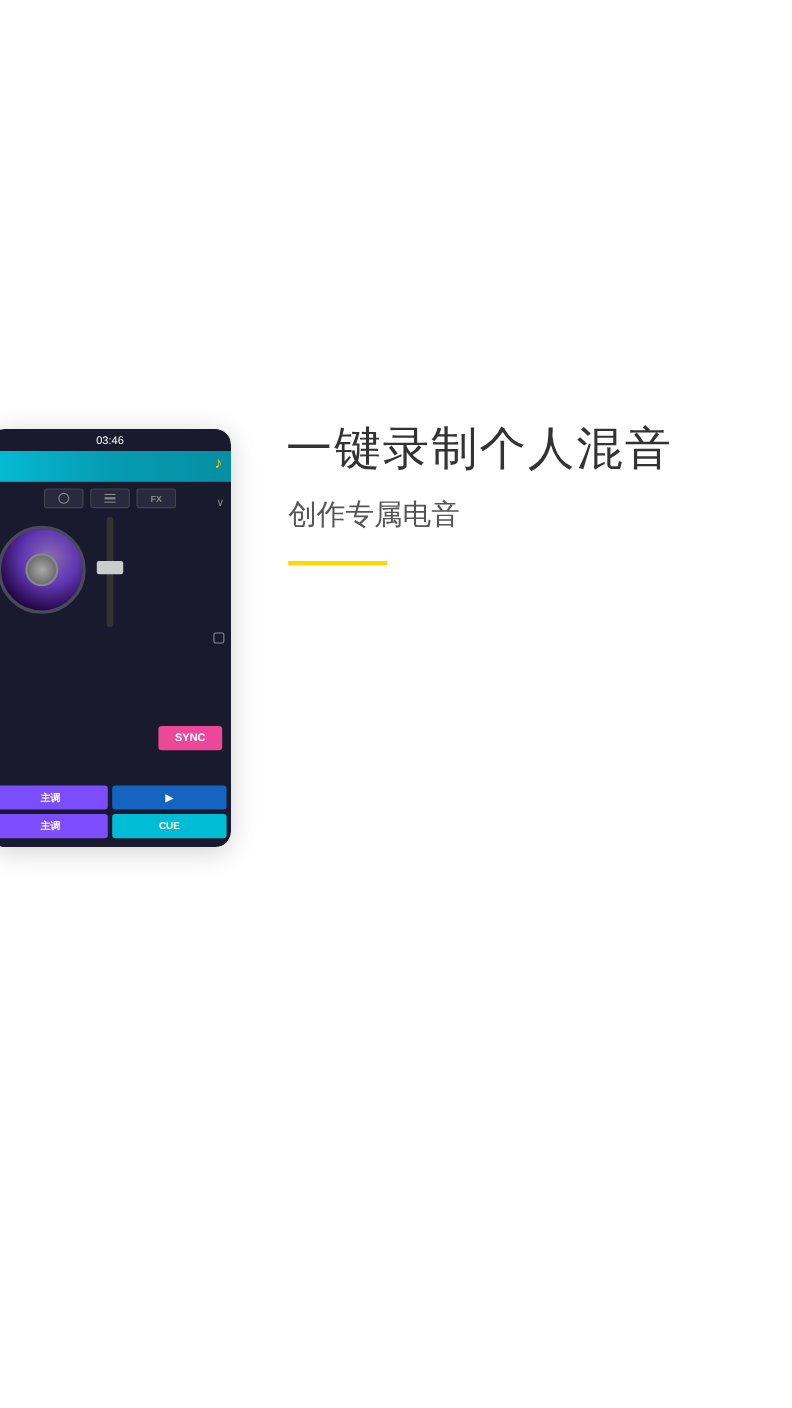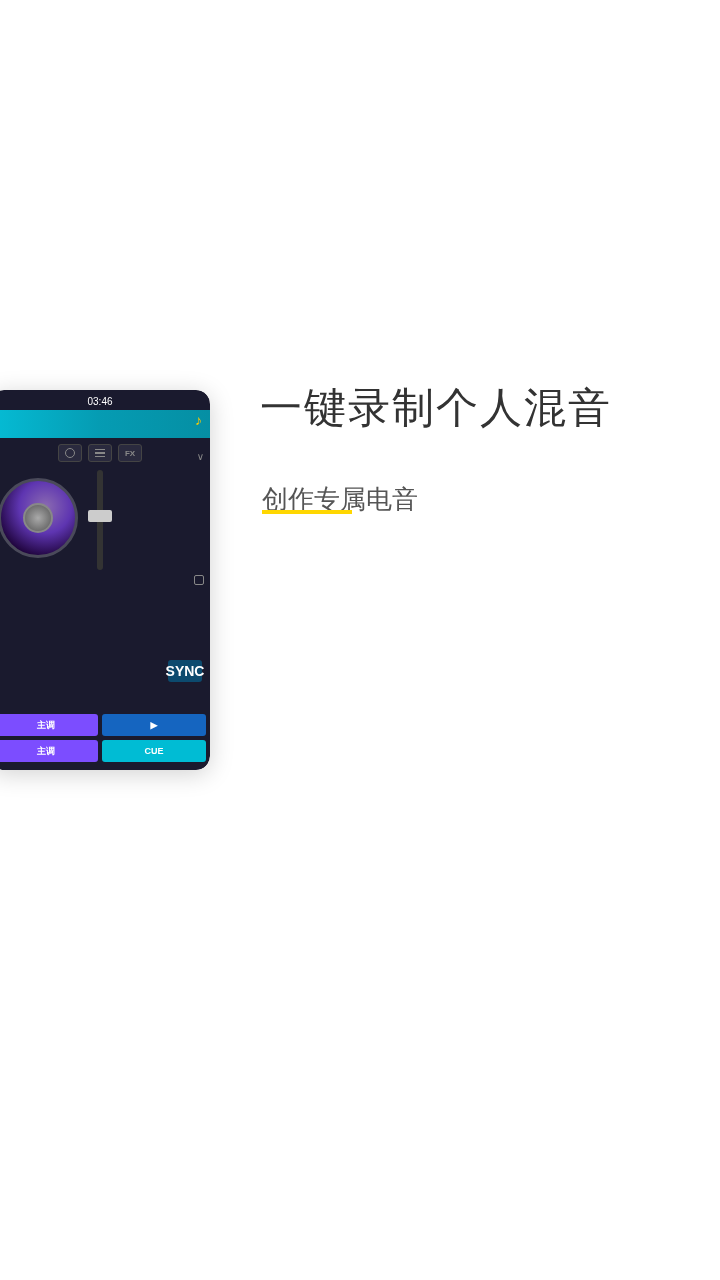--- a/index.html
+++ b/index.html
@@ -58,21 +58,20 @@
       z-index: 5;
       text-align: right;
     }
     .subtext {
       position: absolute;
       top: 450px;
       left: 262px;
       font-size: 26px;
       color: #555555;
       z-index: 5;
-      margin-top: 32px;
     }
     .yellow-line {
       position: absolute;
       top: 510px;
       left: 262px;
       width: 90px;
       height: 4px;
       background: #FFD700;
       z-index: 5;
     }
@@ -130,21 +129,21 @@
       position: absolute;
       top: 54px;
       left: 0;
       right: 0;
       display: flex;
       justify-content: center;
       gap: 6px;
       padding: 0 8px;
     }
     .ctrl-btn {
-      width: 24px;
+      width: 36px;
       height: 18px;
       border-radius: 3px;
       background: #2a2a3e;
       border: 1px solid #444;
       display: flex;
       align-items: center;
       justify-content: center;
     }
     .ctrl-circle { width: 10px; height: 10px; border: 1.5px solid #888; border-radius: 50%; }
     .ctrl-lines { display: flex; flex-direction: column; gap: 2px; }
@@ -194,29 +193,29 @@
       border-radius: 50%;
       background: radial-gradient(circle, #aaa, #555);
       border: 2px solid #888;
     }
 
     
     .sync-btn {
       position: absolute;
       bottom: 88px;
       right: 8px;
-      width: 34px;
+      width: 58px;
       height: 22px;
-      background: #0c4a6e;
+      background: #ec4899;
       border-radius: 3px;
       display: flex;
       align-items: center;
       justify-content: center;
       color: #ffffff;
-      font-size: 14px;
+      font-size: 10px;
       font-weight: bold;
     }
     .bottom-btns {
       position: absolute;
       bottom: 8px;
       left: 0;
       right: 0;
       padding: 0 4px;
       display: flex;
       flex-direction: column;

